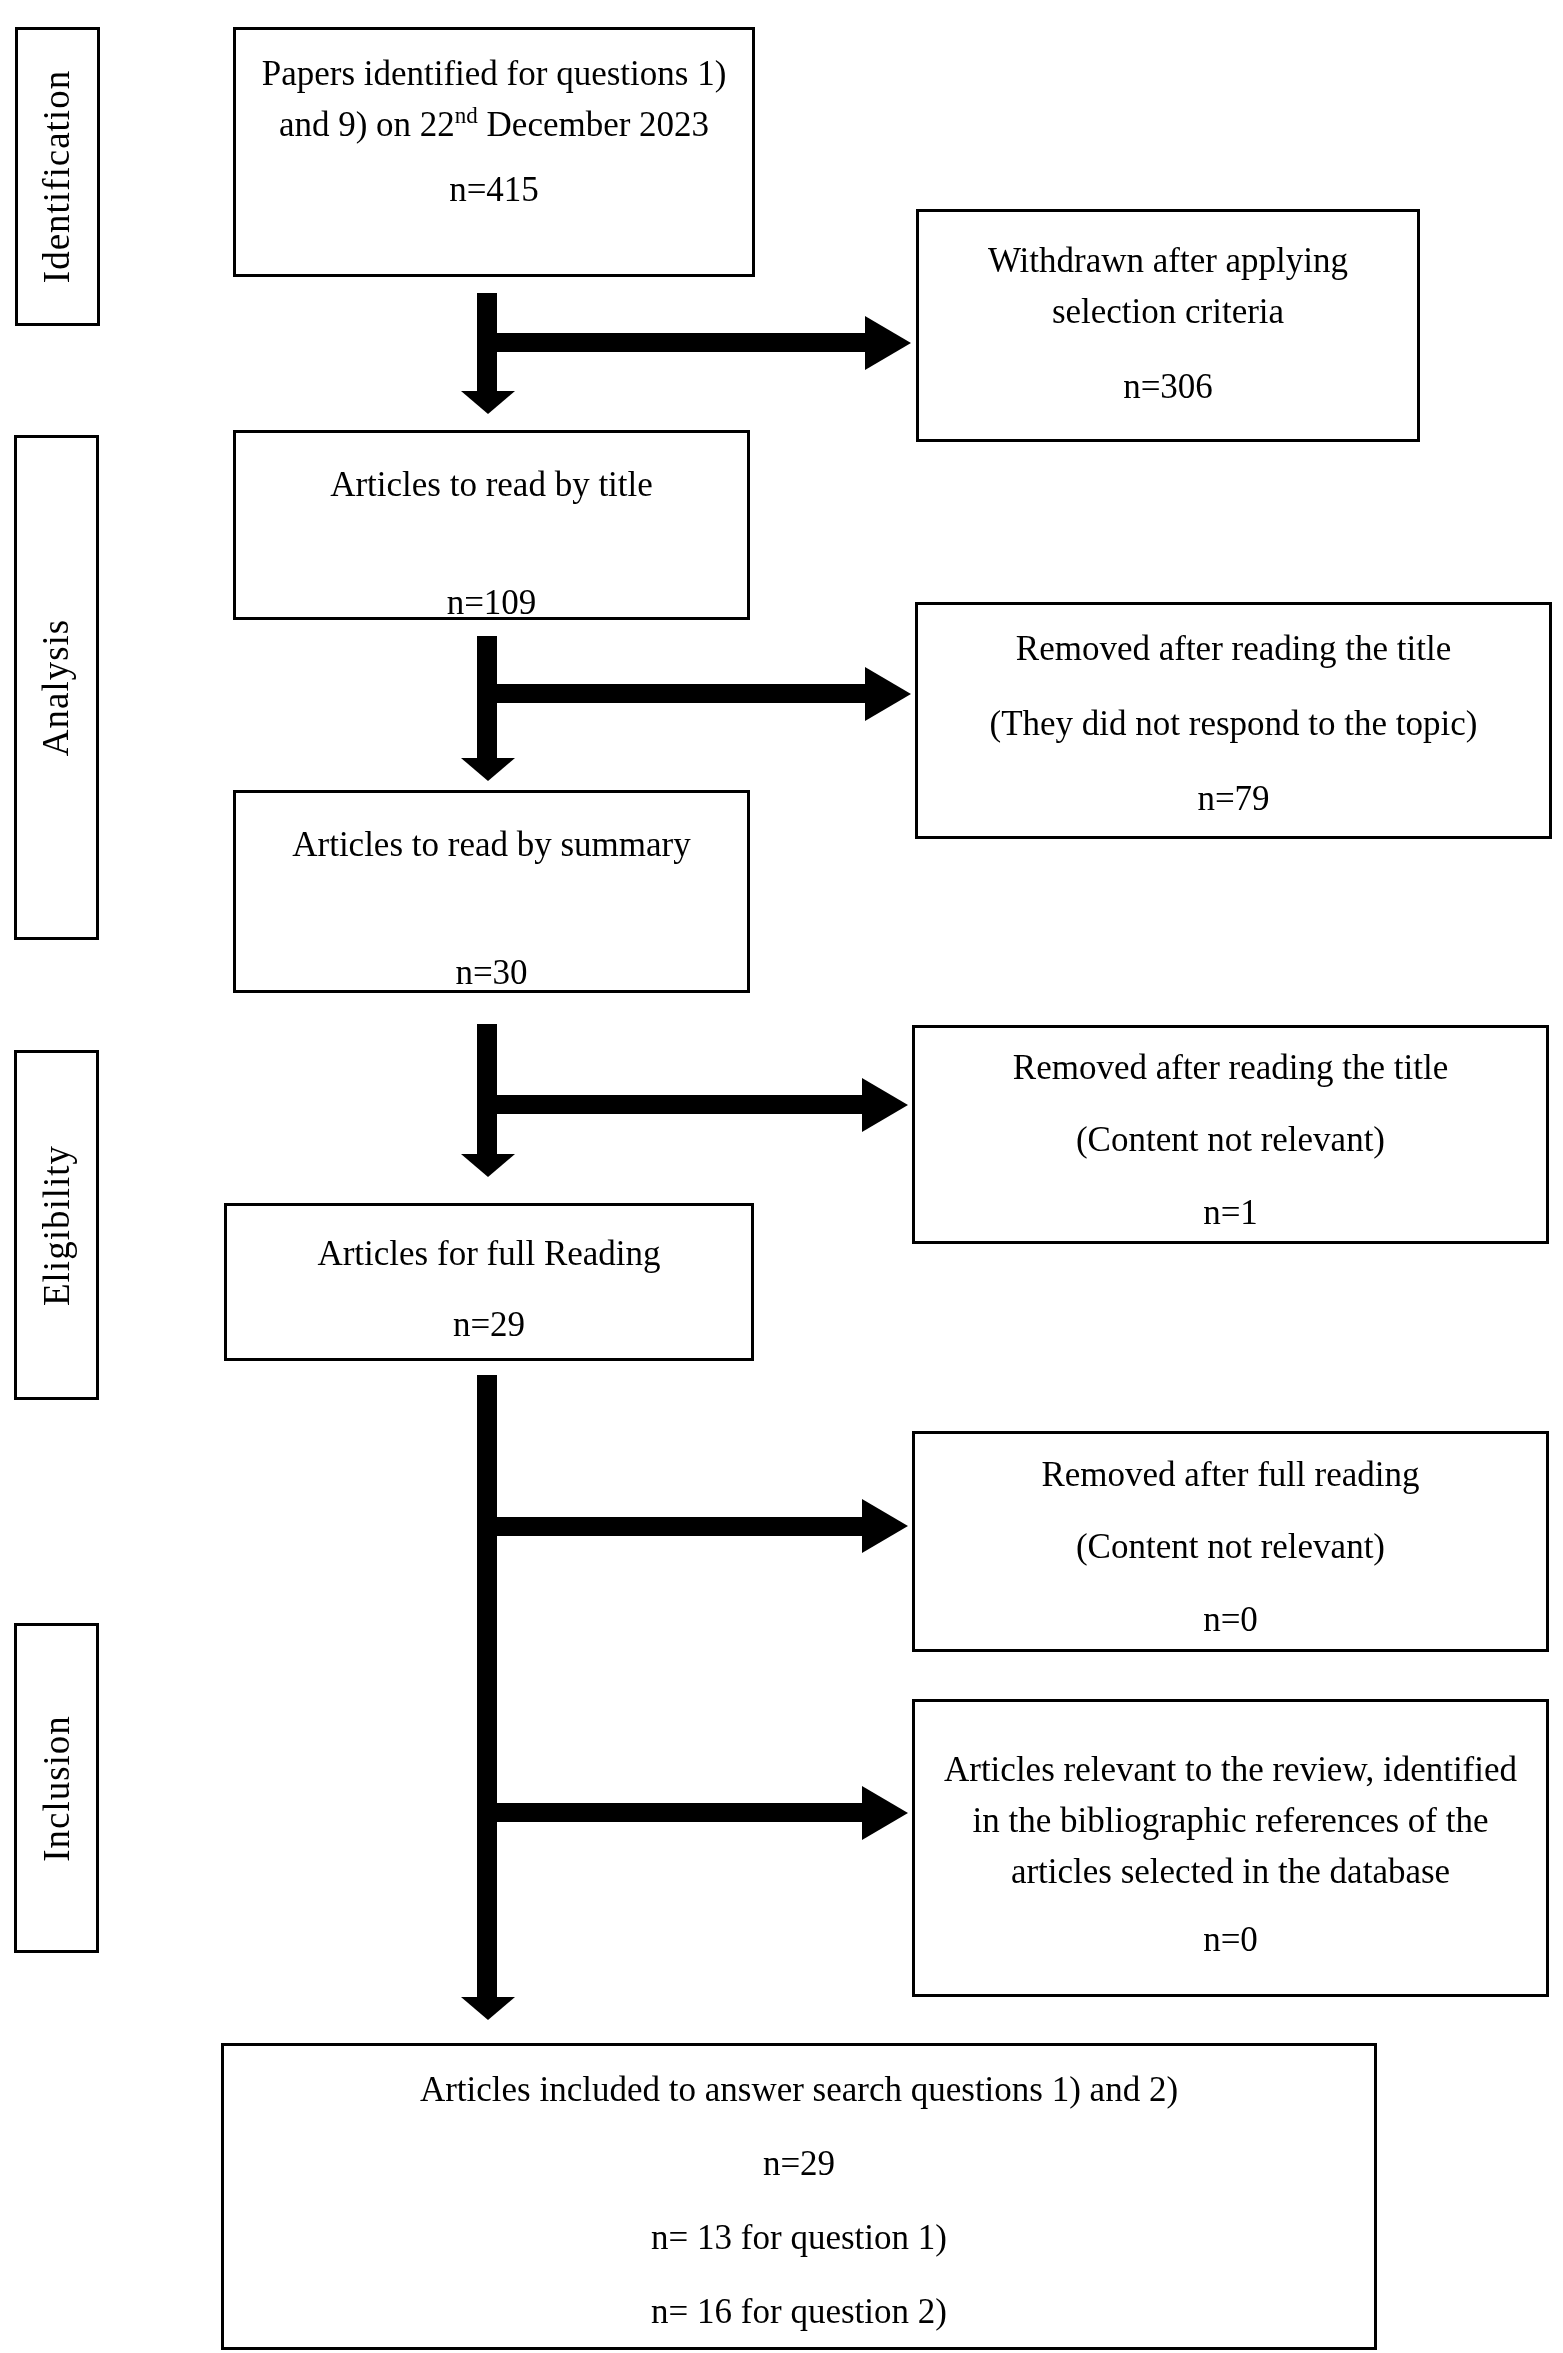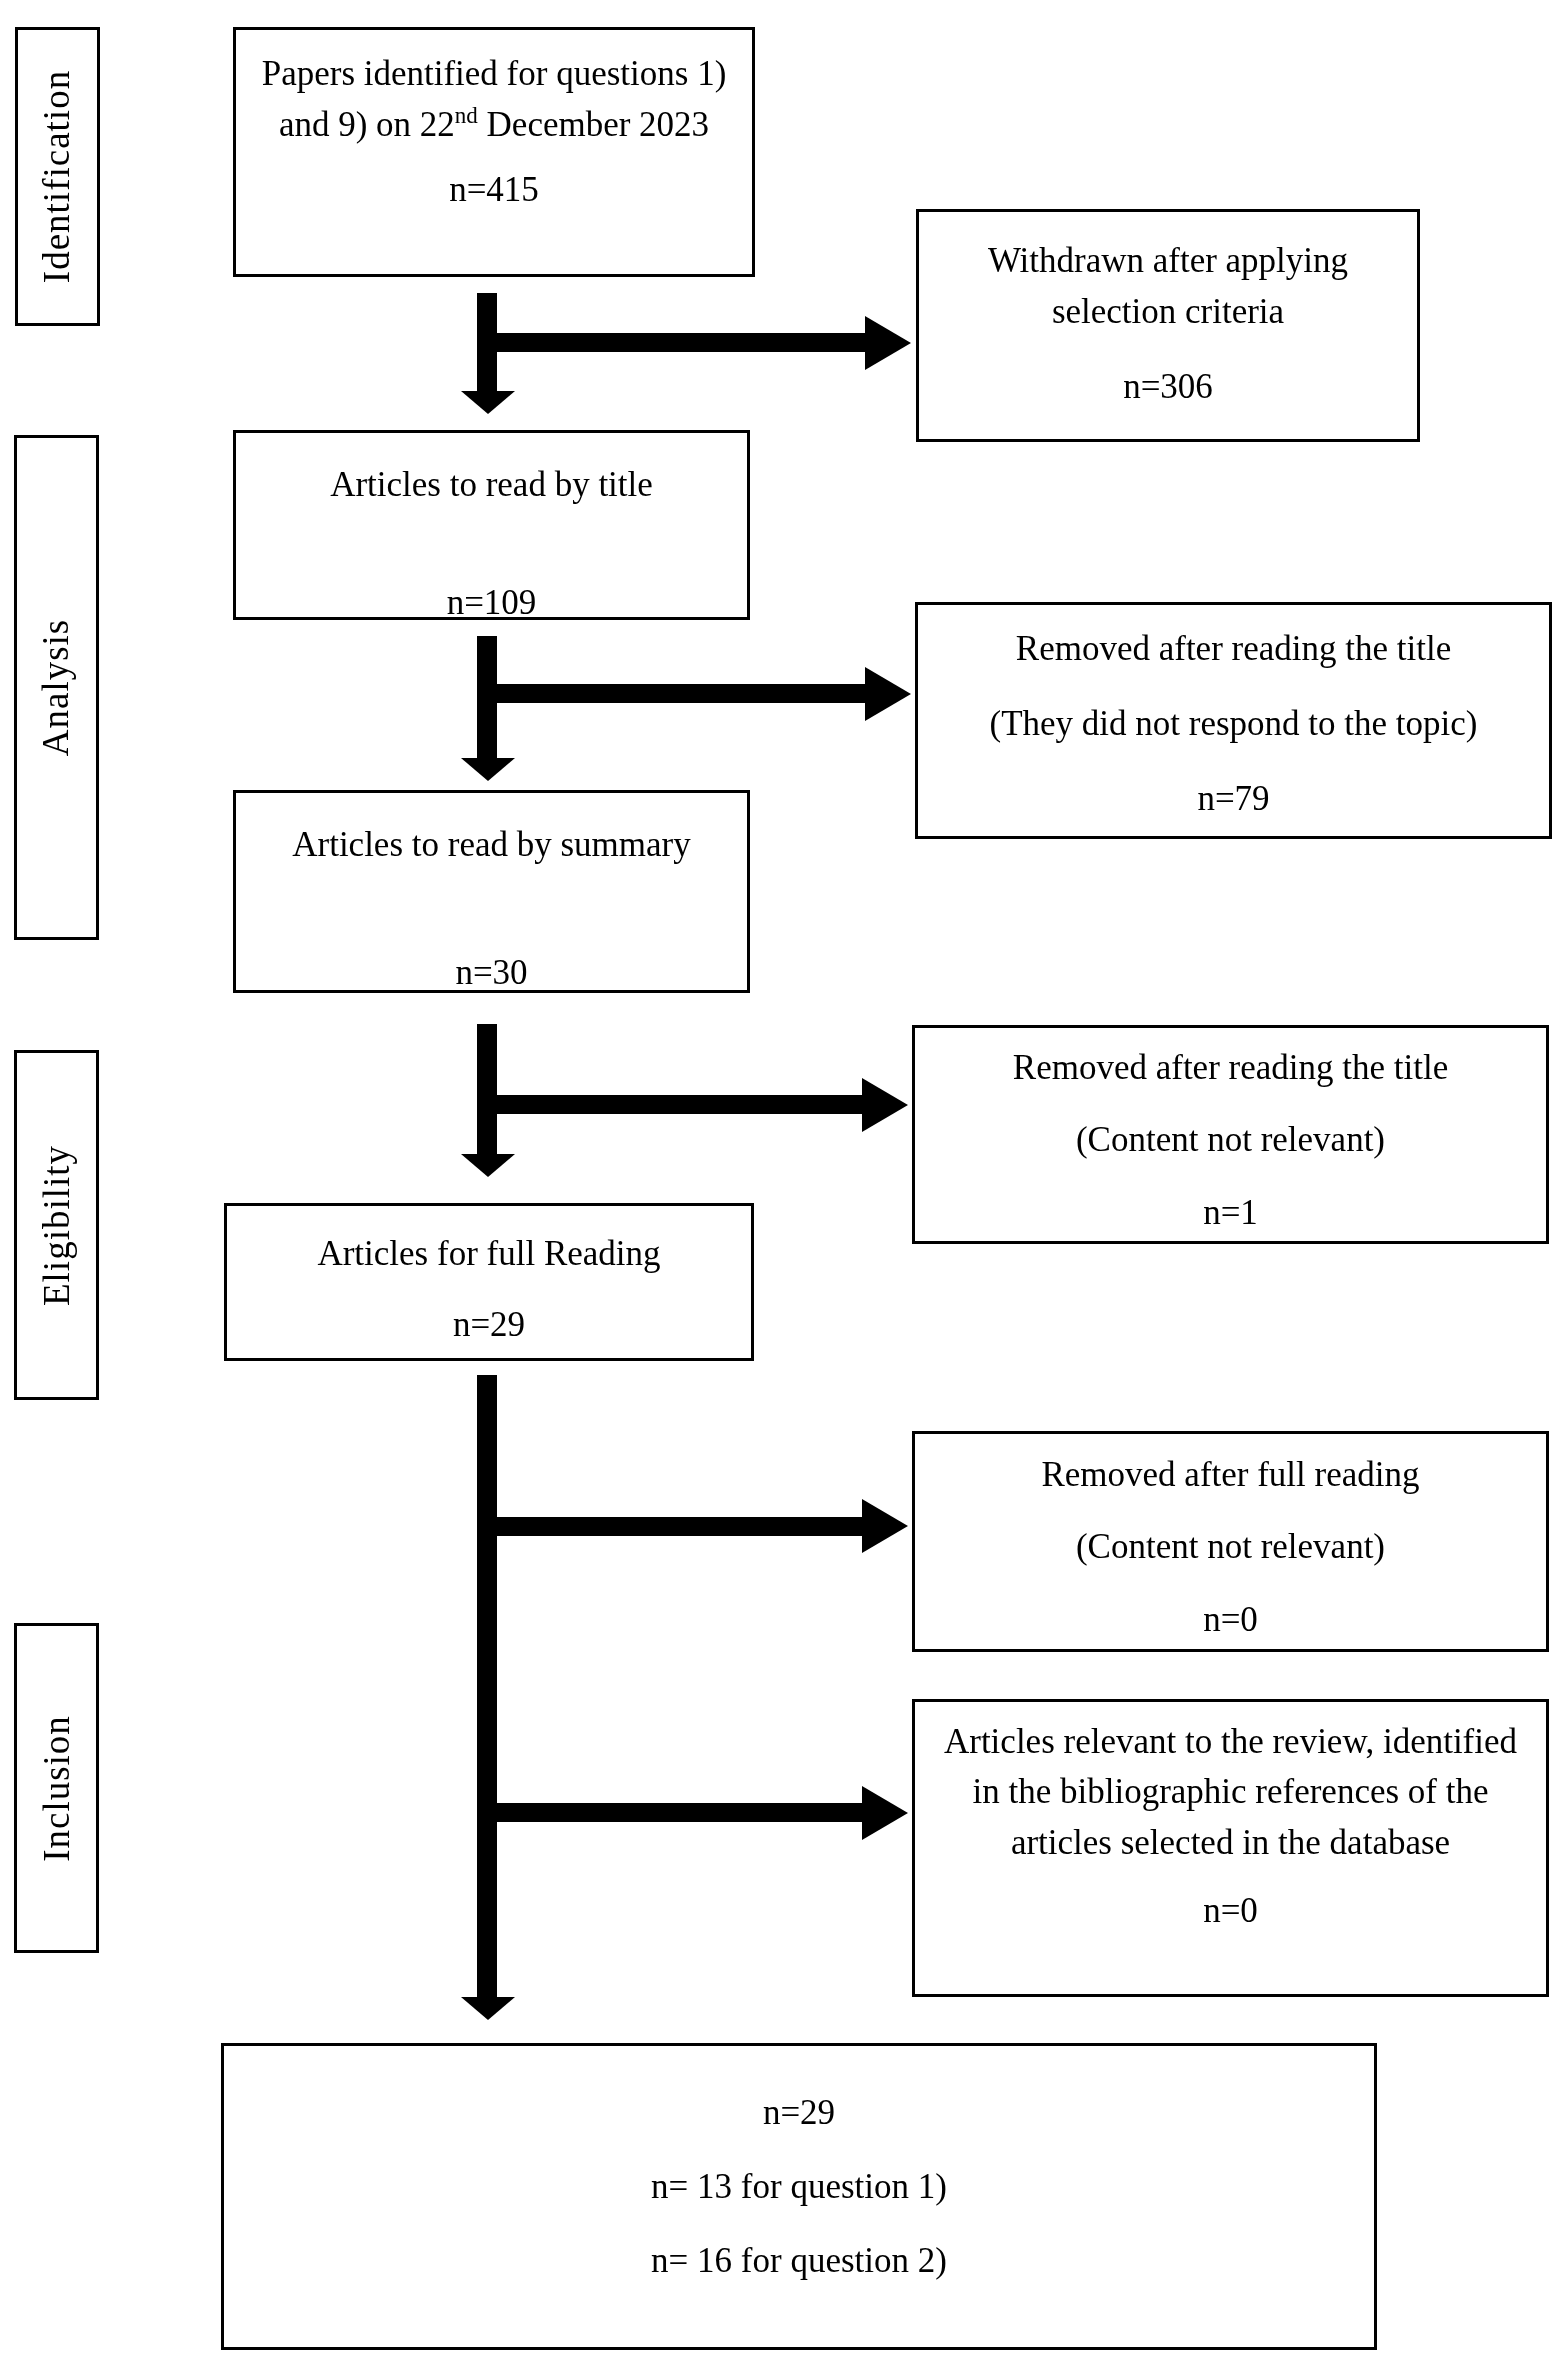--- a/index.html
+++ b/index.html
@@ -88,20 +88,21 @@
     <span>Articles to read by summary</span>
     <span class="count" style="margin-top:29px;">n=30</span>
   </div>
 
   <div class="box" style="left:224px; top:1203px; width:530px; height:158px; padding:23px 17px 0 17px;">
     <span>Articles for full Reading</span>
     <span class="count" style="margin-top:20.4px;">n=29</span>
   </div>
 
   <div class="box" style="left:221px; top:2043px; width:1156px; height:307px; padding:19.4px 19.4px 0 19.4px;">
+    <span>Articles included to answer search questions 1) and 2)</span>
     <span style="margin-top:23px;">n=29</span>
     <span style="margin-top:23px;">n= 13 for question 1)</span>
     <span style="margin-top:23px;">n= 16 for question 2)</span>
   </div>
 
   <div class="box" style="left:916px; top:209px; width:504px; height:233px; padding:24px 29px 0 29px;">
     <span>Withdrawn after applying selection criteria</span>
     <span class="count" style="margin-top:24px;">n=306</span>
   </div>
 
@@ -116,21 +117,21 @@
     <span style="margin-top:22px;">(Content not relevant)</span>
     <span class="count" style="margin-top:22px;">n=1</span>
   </div>
 
   <div class="box" style="left:912px; top:1431px; width:637px; height:221px; padding:15.5px 19.4px 0 19.4px;">
     <span>Removed after full reading</span>
     <span style="margin-top:22px;">(Content not relevant)</span>
     <span class="count" style="margin-top:22px;">n=0</span>
   </div>
 
-  <div class="box" style="left:912px; top:1699px; width:637px; height:298px; padding:14.6px 22px 0 22px;">
+  <div class="box" style="left:912px; top:1699px; width:637px; height:298px; padding:14.6px 22px 0 22px;justify-content:center;">
     <span>Articles relevant to the review, identified in the bibliographic references of the articles selected in the database</span>
     <span class="count" style="margin-top:17px;">n=0</span>
   </div>
 
   <div class="vline" style="left:477px; top:293px; width:20.4px; height:98px;"></div>
   <div class="arrow-down" style="left:461px; top:391px;"></div>
 
   <div class="vline" style="left:477px; top:636px; width:20.4px; height:122px;"></div>
   <div class="arrow-down" style="left:461px; top:758px;"></div>
 

